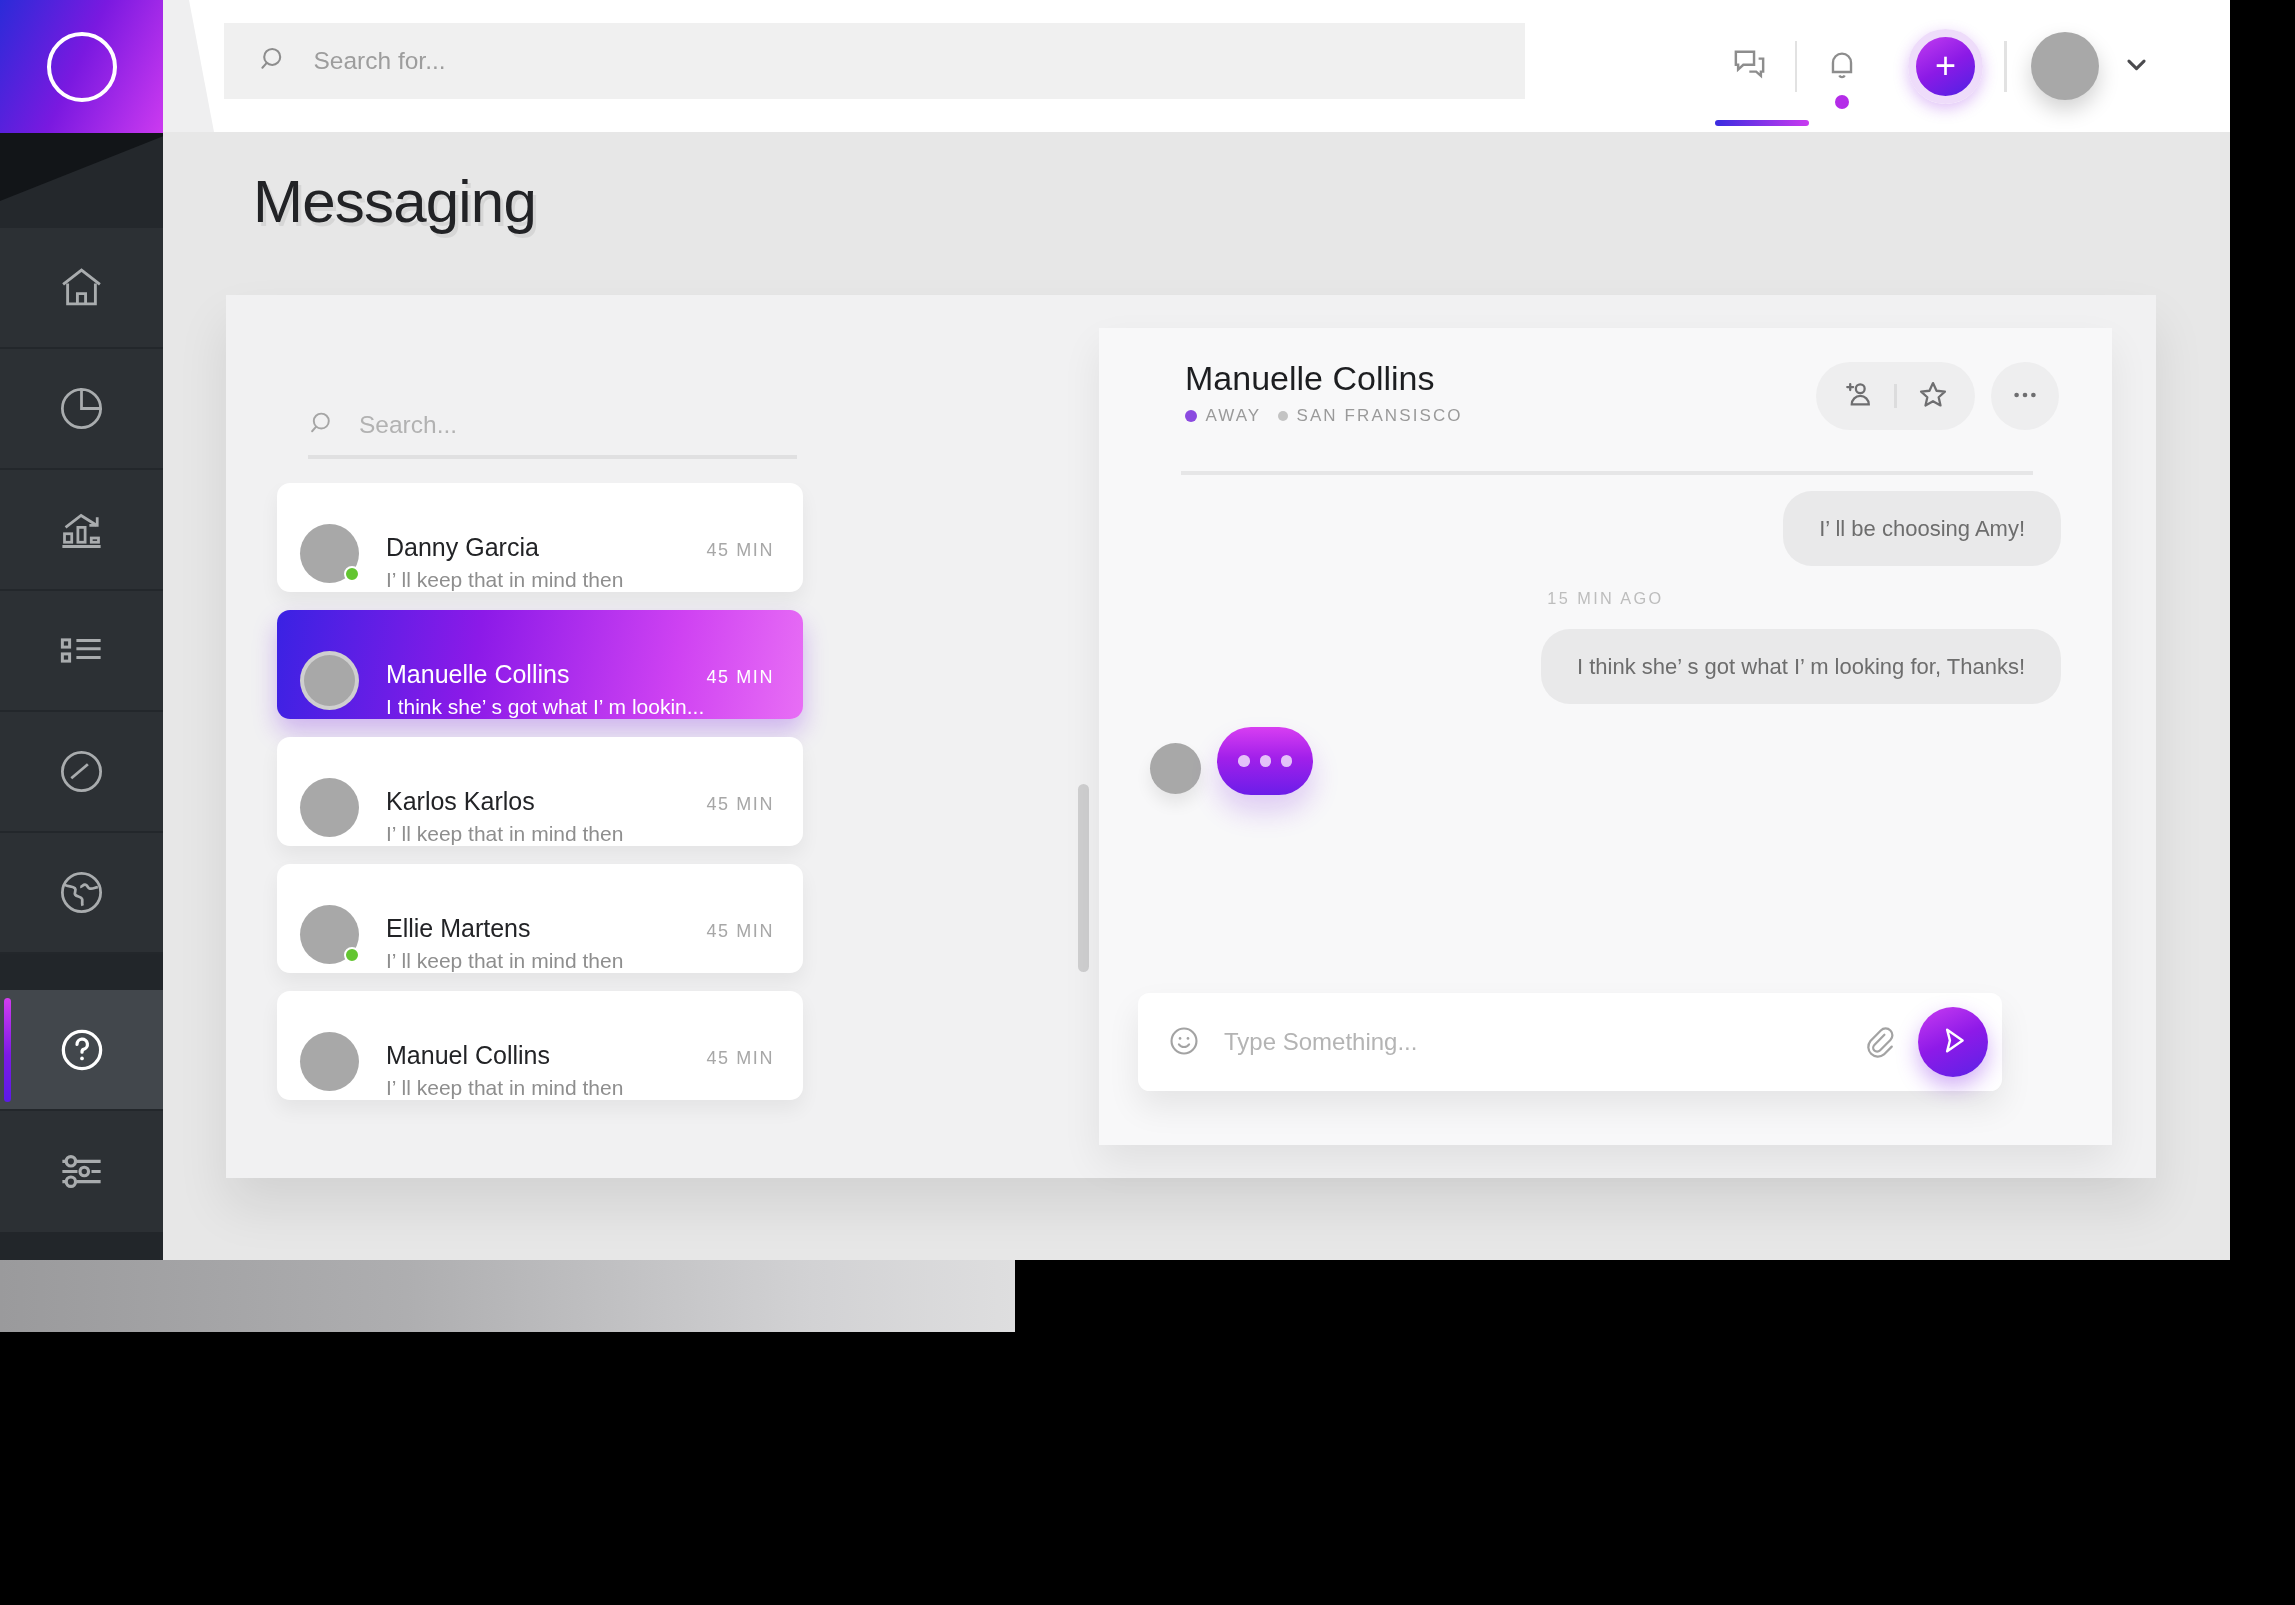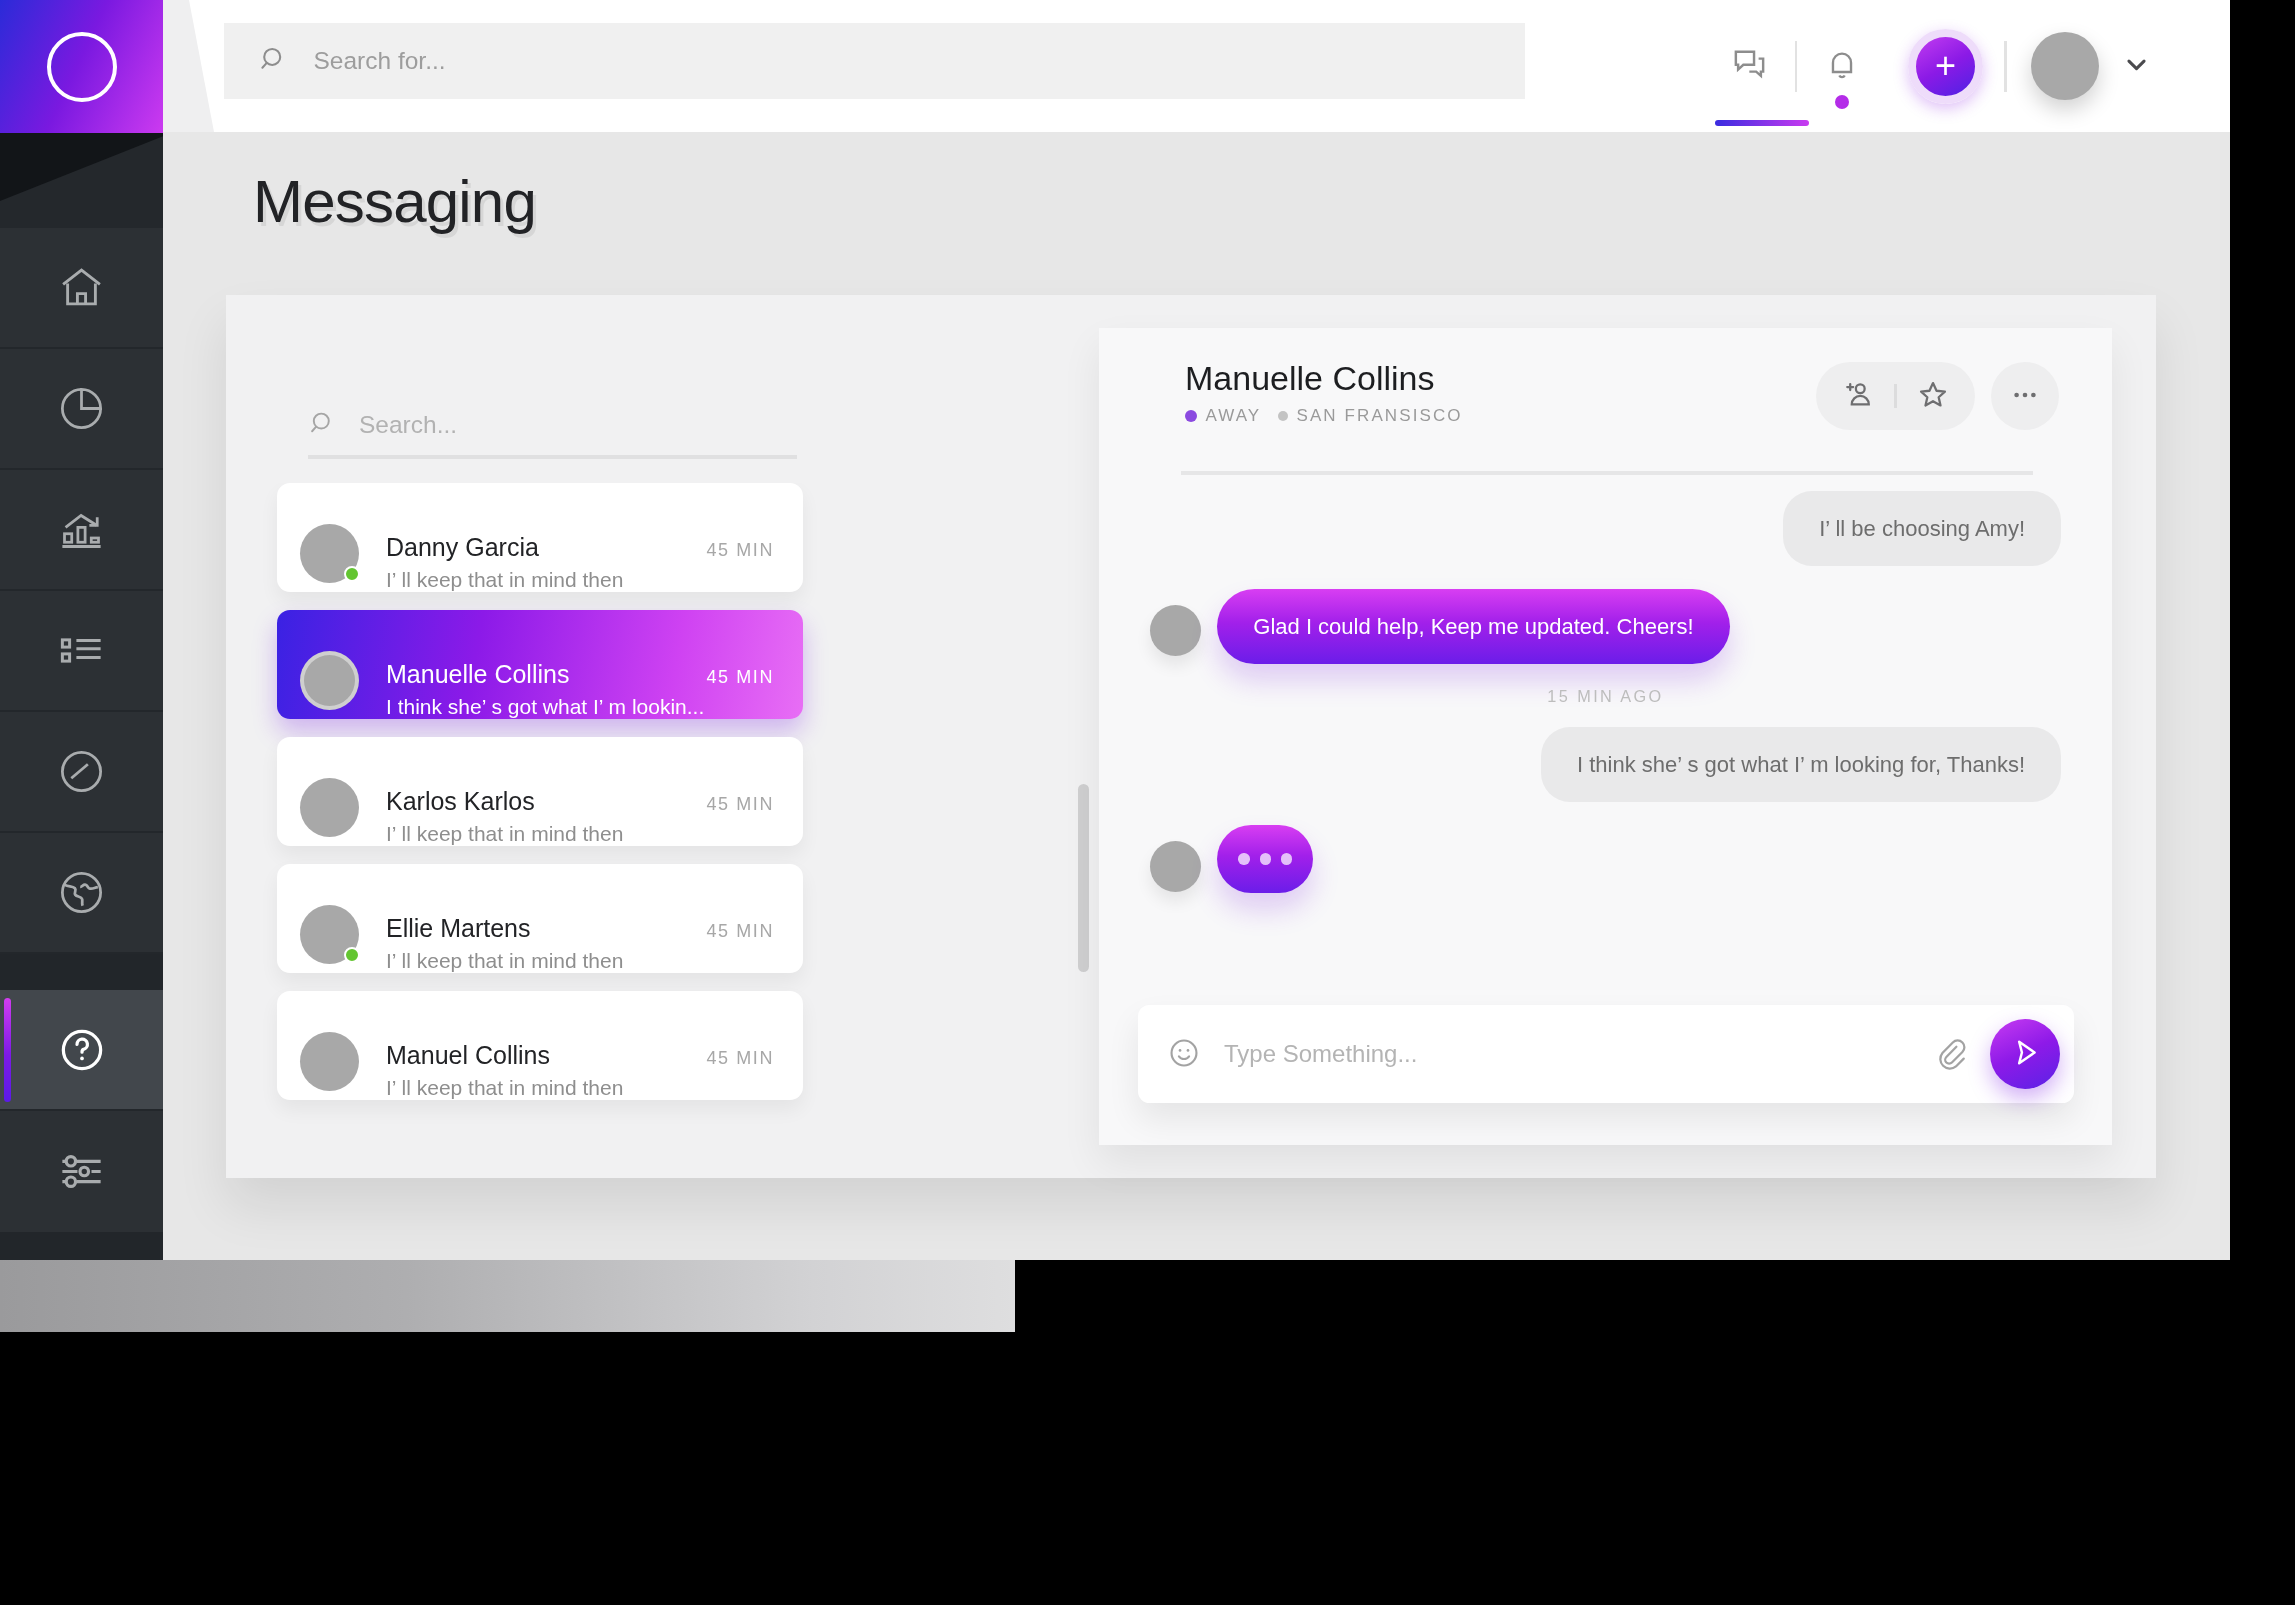--- a/index.html
+++ b/index.html
@@ -339,22 +339,22 @@
     background: linear-gradient(to bottom, #d83ef2 0%, #a220ea 45%, #6b1de9 100%);
     display: flex; align-items: center; justify-content: center; gap: 9.8px;
     box-shadow: 0 16.3px 28px rgba(120,25,225,.20);
   }
   .typing-bubble i {
     width: 11.4px; height: 11.4px; border-radius: 50%;
     background: rgba(255,255,255,.72); display: block;
   }
 
   #composer {
-    position: absolute; left: 39px; bottom: 42px;
-    width: 936px; height: 98px;
+    position: absolute; left: 39px; bottom: 54px;
+    width: 864px; height: 98px;
     background: #ffffff;
     border-radius: 11.4px;
     display: flex; align-items: center;
     padding: 0 14px 0 29px;
     box-shadow: 0 16.3px 33px rgba(0,0,0,.08);
   }
   #composer input {
     flex: 1; border: none; outline: none; background: transparent;
     font-family: "Liberation Sans", sans-serif;
     font-size: 24px; color: #8d8d8d; margin-left: 23px;
@@ -645,24 +645,20 @@
           </div>
         </div>
       </div>
 
       <div id="chat-divider"></div>
 
       <div id="msg-area">
           <div class="msg-row out">
             <div class="bubble-out">I’ ll be choosing Amy!</div>
           </div>
-          <div class="msg-row in">
-            <div class="msg-av"></div>
-            <div class="bubble-in">Glad I could help, Keep me updated. Cheers!</div>
-          </div>
           <div class="msg-time">15 MIN AGO</div>
           <div class="msg-row out">
             <div class="bubble-out">I think she’ s got what I’ m looking for, Thanks!</div>
           </div>
           <div class="msg-row in">
             <div class="msg-av"></div>
             <div class="typing-bubble">
               <i></i>
               <i></i>
               <i></i>

